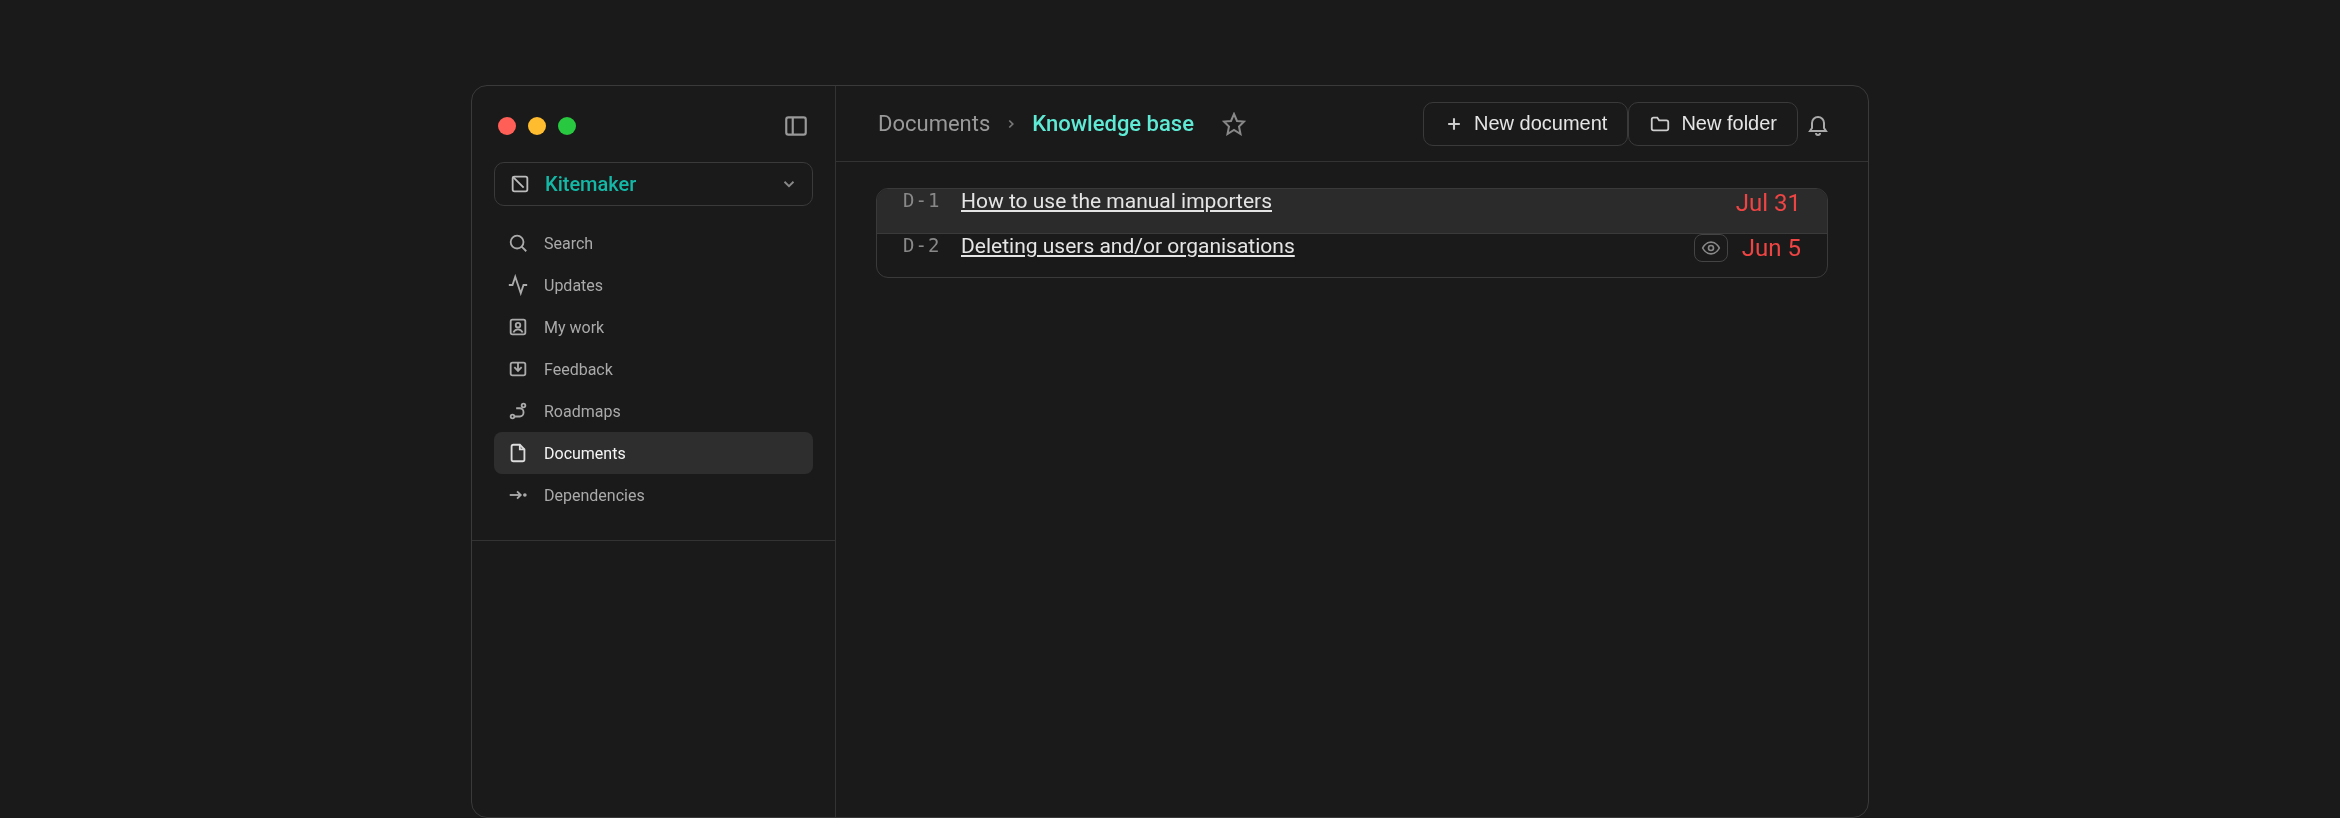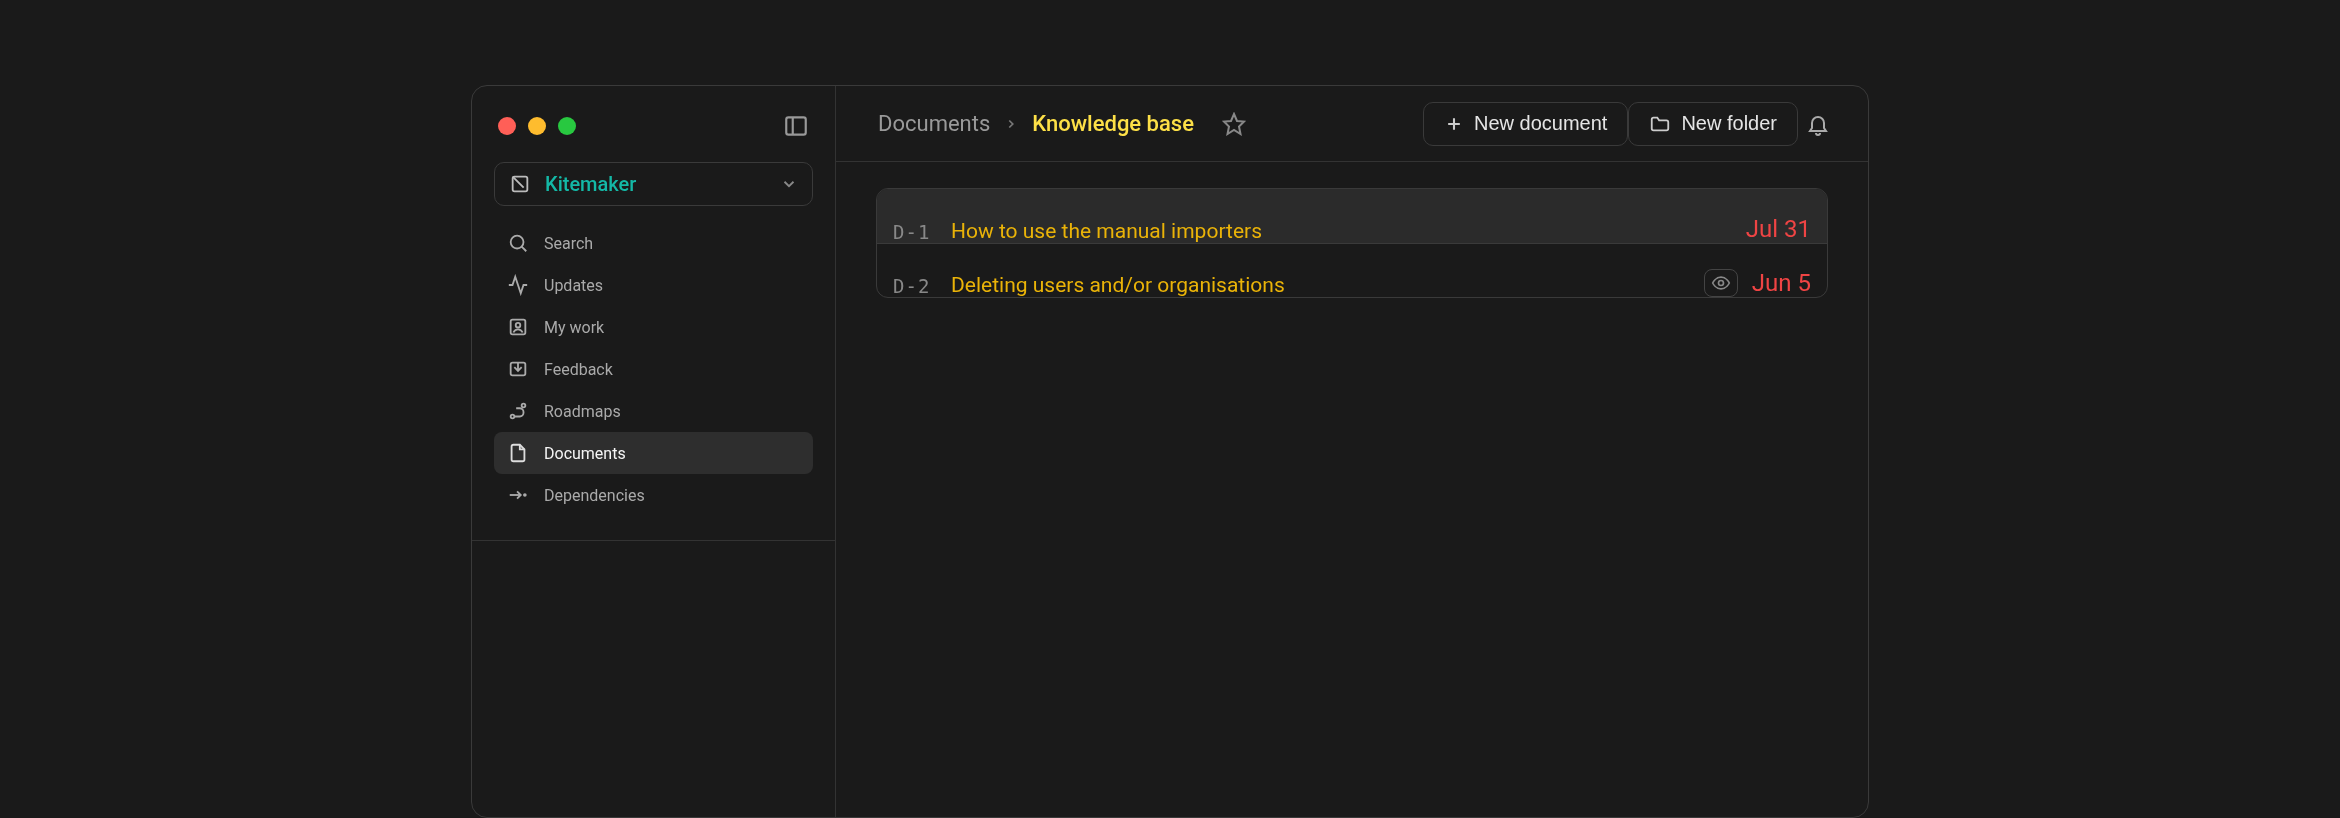--- a/index.html
+++ b/index.html
@@ -140,21 +140,21 @@
     }
     .crumb {
       color: #999;
       cursor: pointer;
     }
     .crumb-sep {
       color: #777;
       display: flex;
     }
     .crumb-current {
-      color: #fde047;
+      color: #5eead4;
       font-weight: 500;
     }
     .star {
       margin-left: 14px;
       color: #888;
       cursor: pointer;
       display: flex;
     }
     .header-actions {
       display: flex;
@@ -187,43 +187,44 @@
     .content {
       padding: 26px 40px;
     }
     .doc-list {
       border: 1px solid #3a3a3a;
       border-radius: 12px;
       overflow: hidden;
     }
     .doc-row {
       display: flex;
-      align-items: flex-end;
-      height: 54px;
-      padding: 0 16px;
+      align-items: flex-start;
+      height: 44px;
+      padding: 0 26px;
       cursor: pointer;
     }
     .doc-row + .doc-row {
       border-top: 1px solid #3a3a3a;
     }
     .doc-row.selected {
       background: #2b2b2b;
     }
     .doc-id {
       font-family: ui-monospace, Menlo, monospace;
       color: #888;
       font-size: 19px;
       letter-spacing: 1px;
       margin-right: 16px;
       min-width: 42px;
     }
     .doc-title {
       font-size: 21px;
-      color: #eab308;
+      color: #e5e5e5;
       flex: 1;
+      text-decoration: underline;
     }
     .doc-meta {
       display: flex;
       align-items: center;
       gap: 14px;
     }
     .eye-badge {
       border: 1px solid #444;
       border-radius: 8px;
       padding: 3px 6px;

